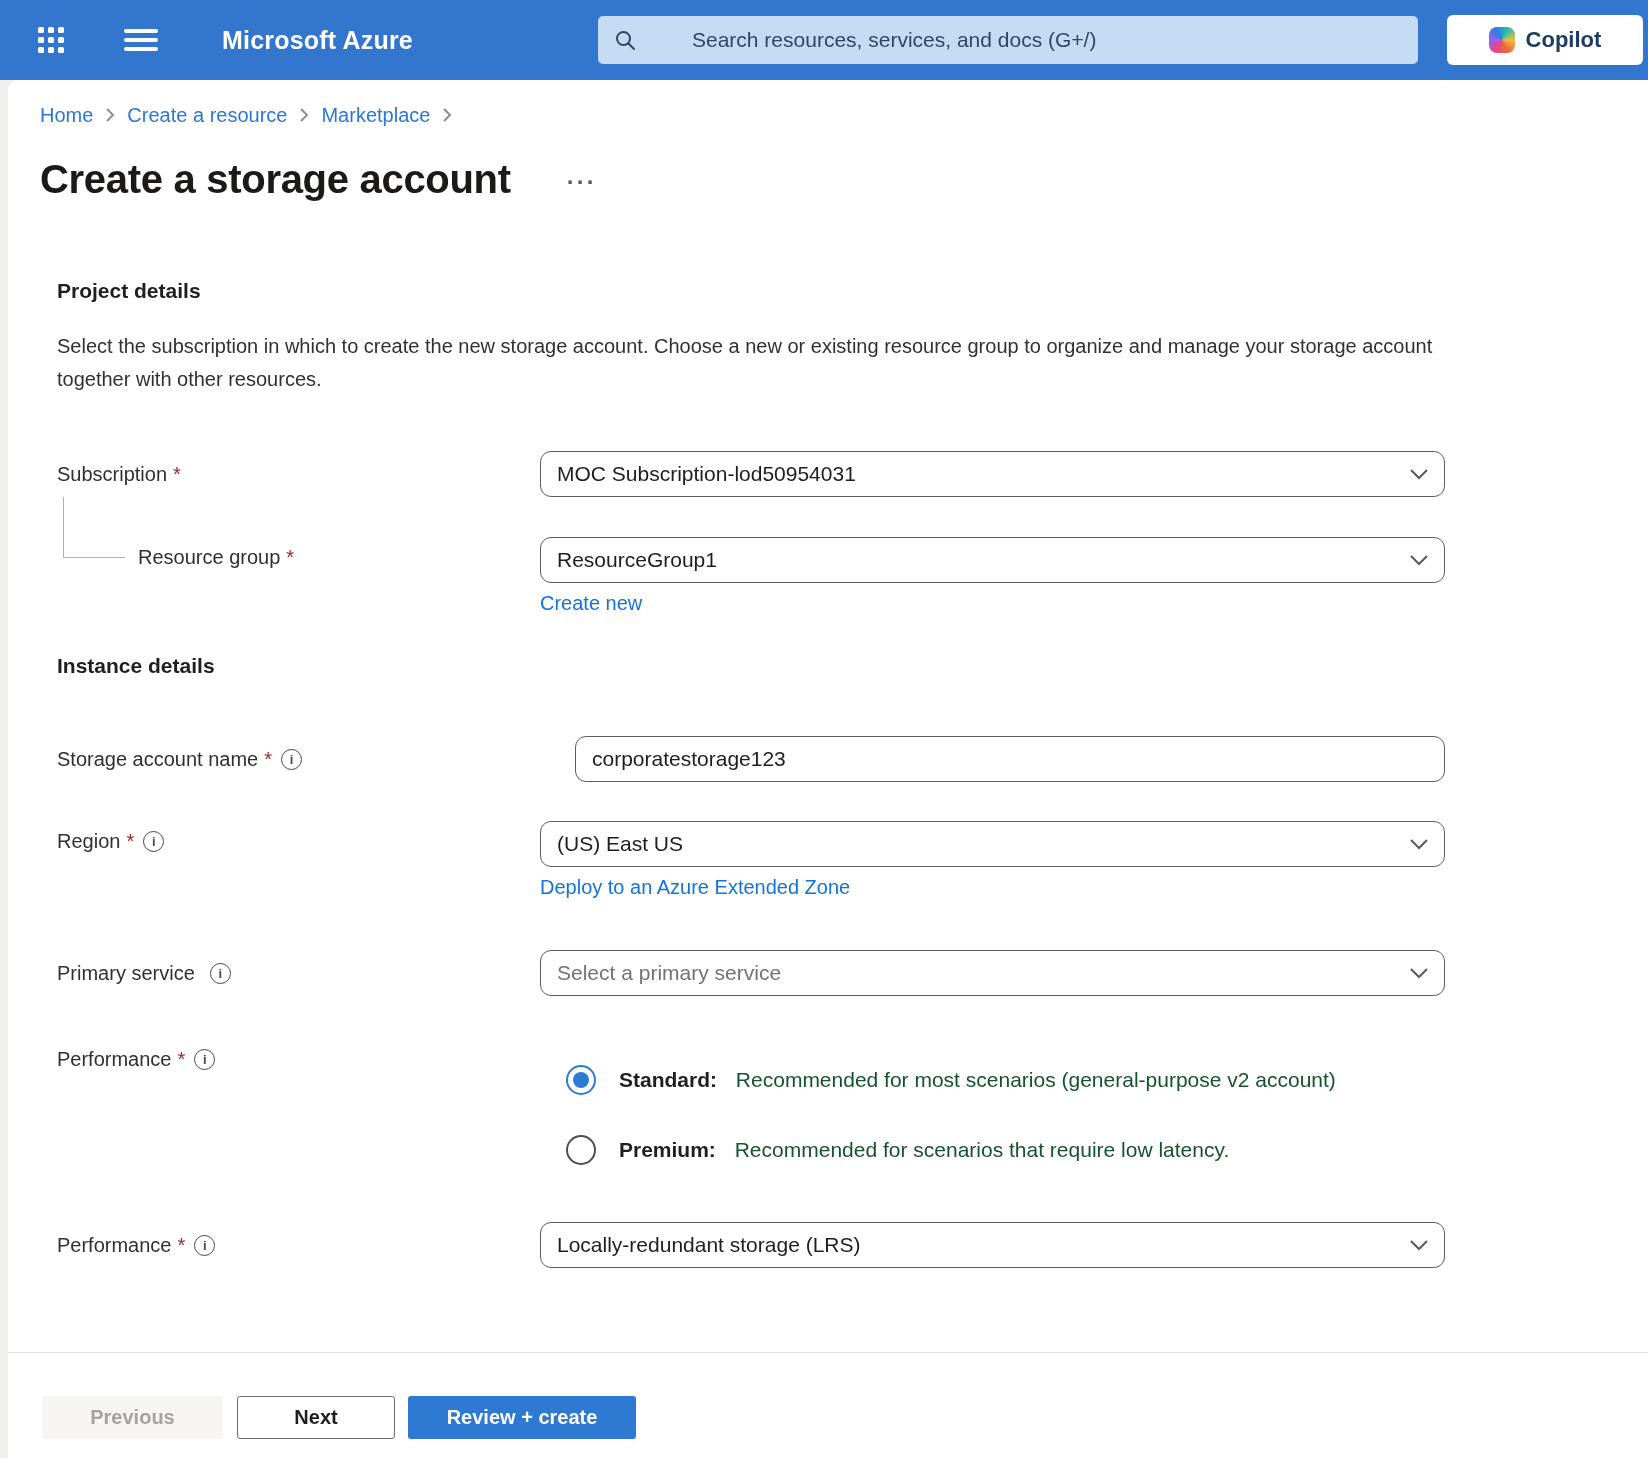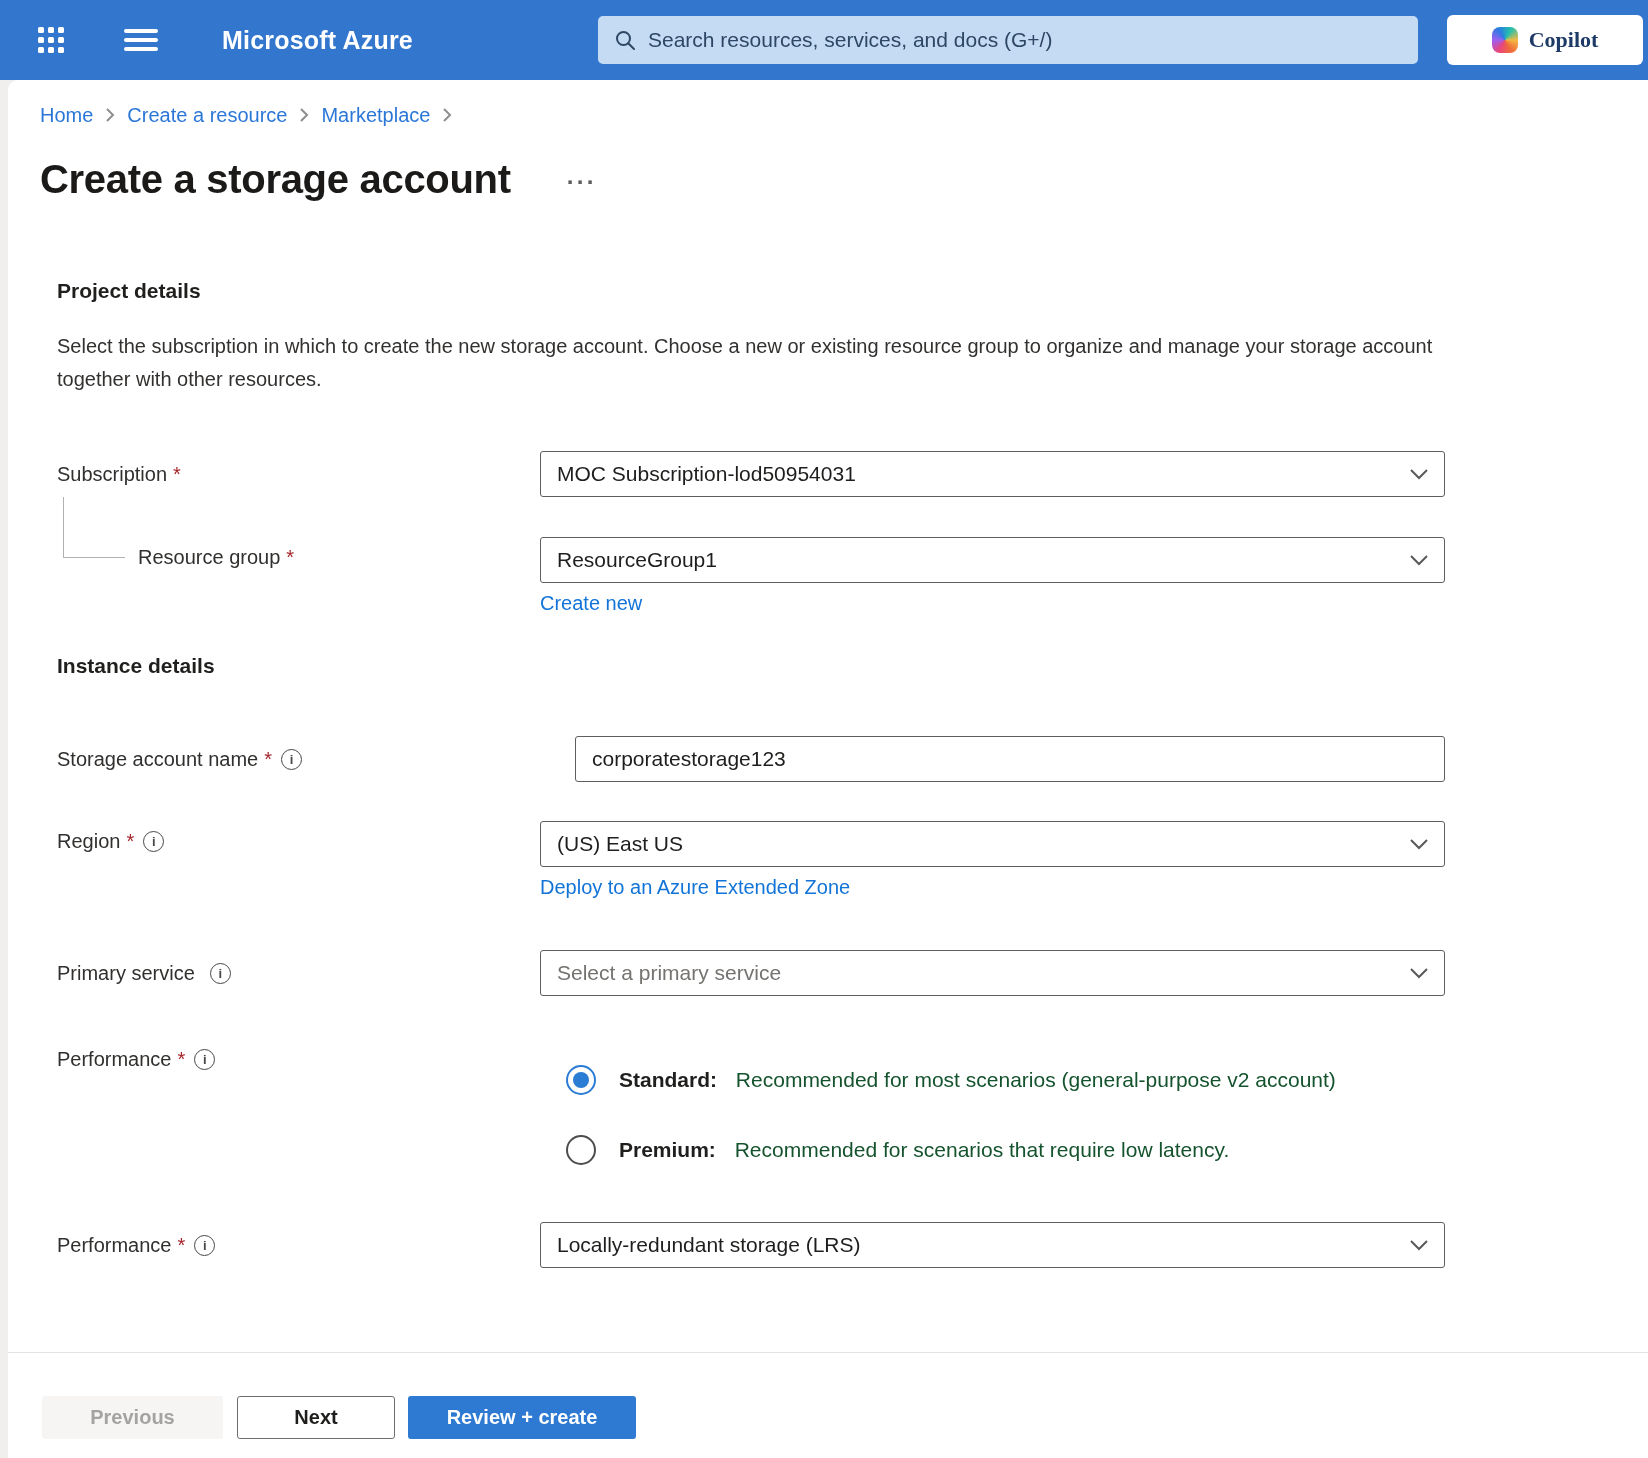--- a/index.html
+++ b/index.html
@@ -31,30 +31,30 @@
     position: absolute; left: 222px; top: 26px;
     color: #fff; font-size: 25px; font-weight: 700; letter-spacing: 0.2px;
     white-space: nowrap; cursor: pointer;
   }
   .searchbox {
     position: absolute; left: 598px; top: 16px;
     width: 820px; height: 48px;
     background: #c5dbf3; border-radius: 5px;
     display: flex; align-items: center; padding-left: 16px;
     cursor: text;
+    gap: 44px;
   }
   .searchbox svg { flex: 0 0 auto; margin-right: 12px; }
   .search-ph { font-size: 21px; color: #2e4764; white-space: nowrap; }
   .copilot-btn {
     position: absolute; right: 5px; top: 15px;
     width: 196px; height: 50px;
     background: #fff; border: none; border-radius: 6px;
     display: flex; align-items: center; justify-content: center; gap: 11px;
     cursor: pointer;
-    font-family: Liberation Serif, serif;
   }
   .copilot-logo {
     width: 26px; height: 26px; border-radius: 8px;
     background: conic-gradient(from 210deg, #e8467c, #9c5ff0, #2a7de1, #25c0ac, #f3b944, #ef6a3a, #e8467c);
   }
   .copilot-btn span.cp-label { font-size: 22px; font-weight: 700; color: #1d3b66; }
 
   
   .pane {
     margin-left: 8px;
@@ -111,21 +111,21 @@
     margin-left: 9px;
     width: 21px; height: 21px; border: 1.6px solid #494745; border-radius: 50%;
     display: inline-flex; align-items: center; justify-content: center;
     font-size: 13px; font-weight: 700; color: #494745;
     cursor: pointer; flex: 0 0 auto;
   }
   .control-cell { flex: 1 1 auto; position: relative; }
 
   .select, .text-input {
     width: 100%; height: 46px;
-    border: 1.6px solid #605e5c; border-radius: 3px;
+    border: 1.6px solid #605e5c; border-radius: 11px;
     background: #fff;
     display: flex; align-items: center;
     padding: 0 16px;
     font-size: 21px; color: #1f1e1d;
     cursor: pointer;
   }
   .text-input { cursor: text; }
   .select .chev { margin-left: auto; display: inline-flex; }
   .select .placeholder { color: #757370; }
 

